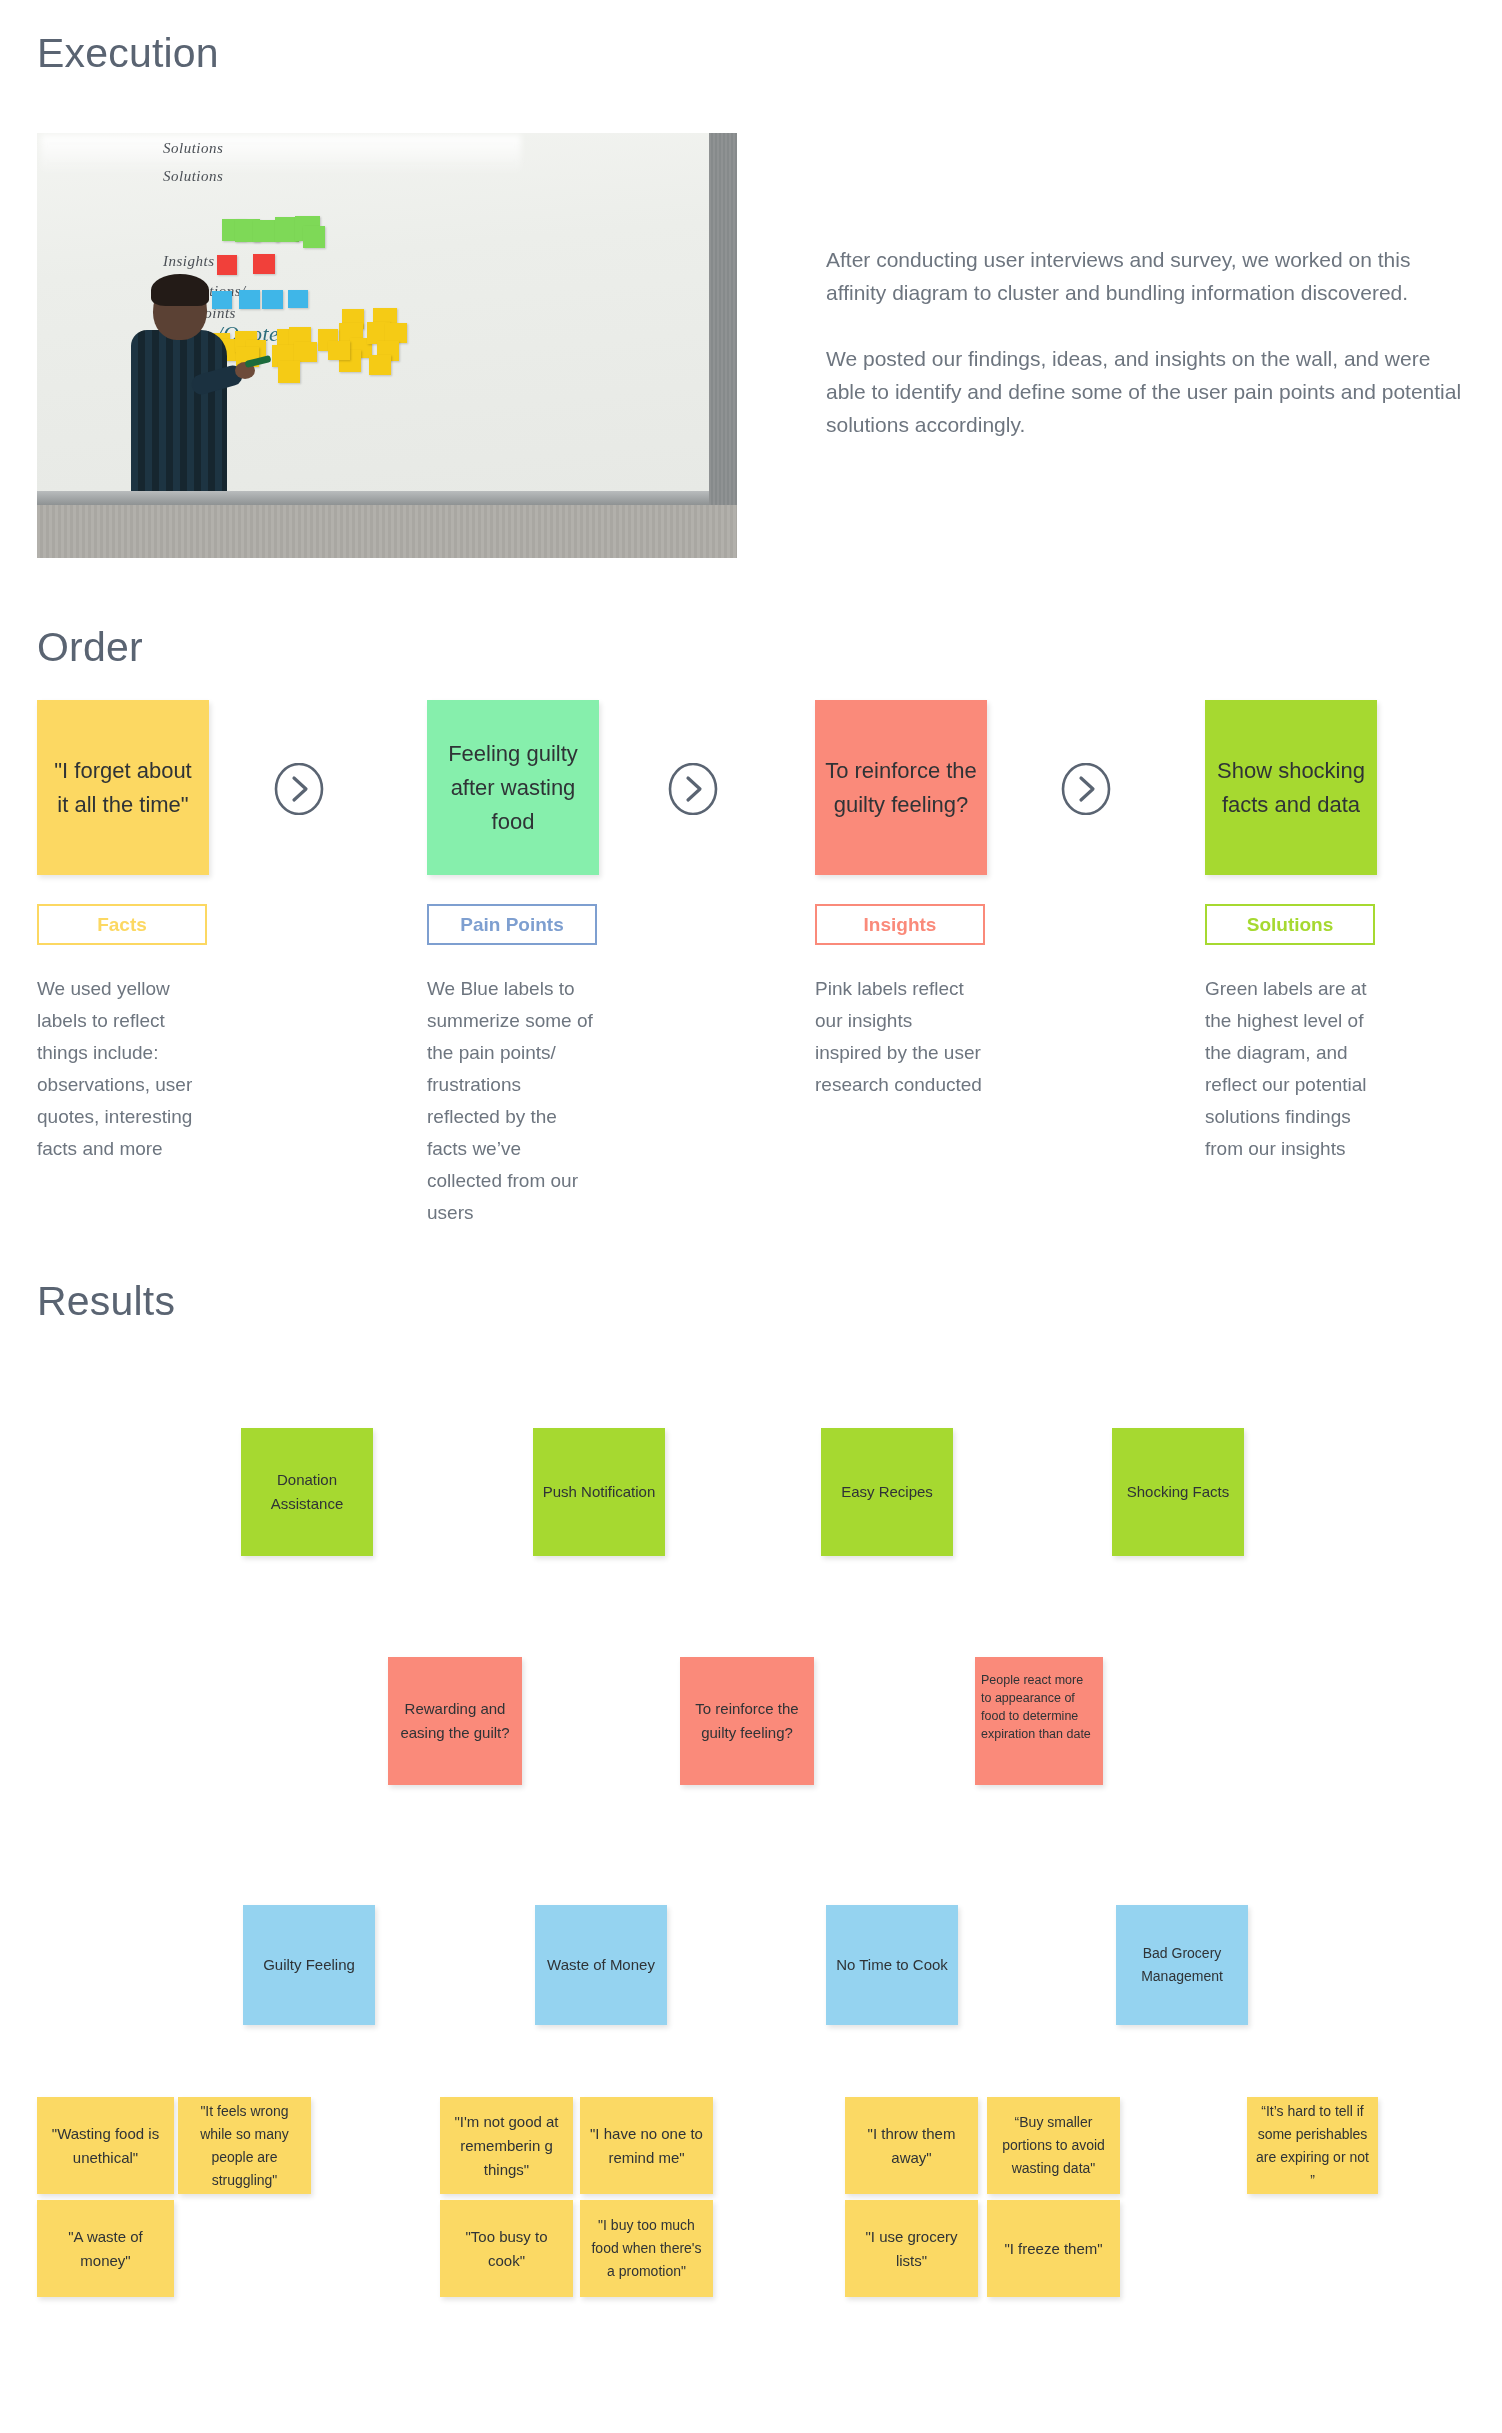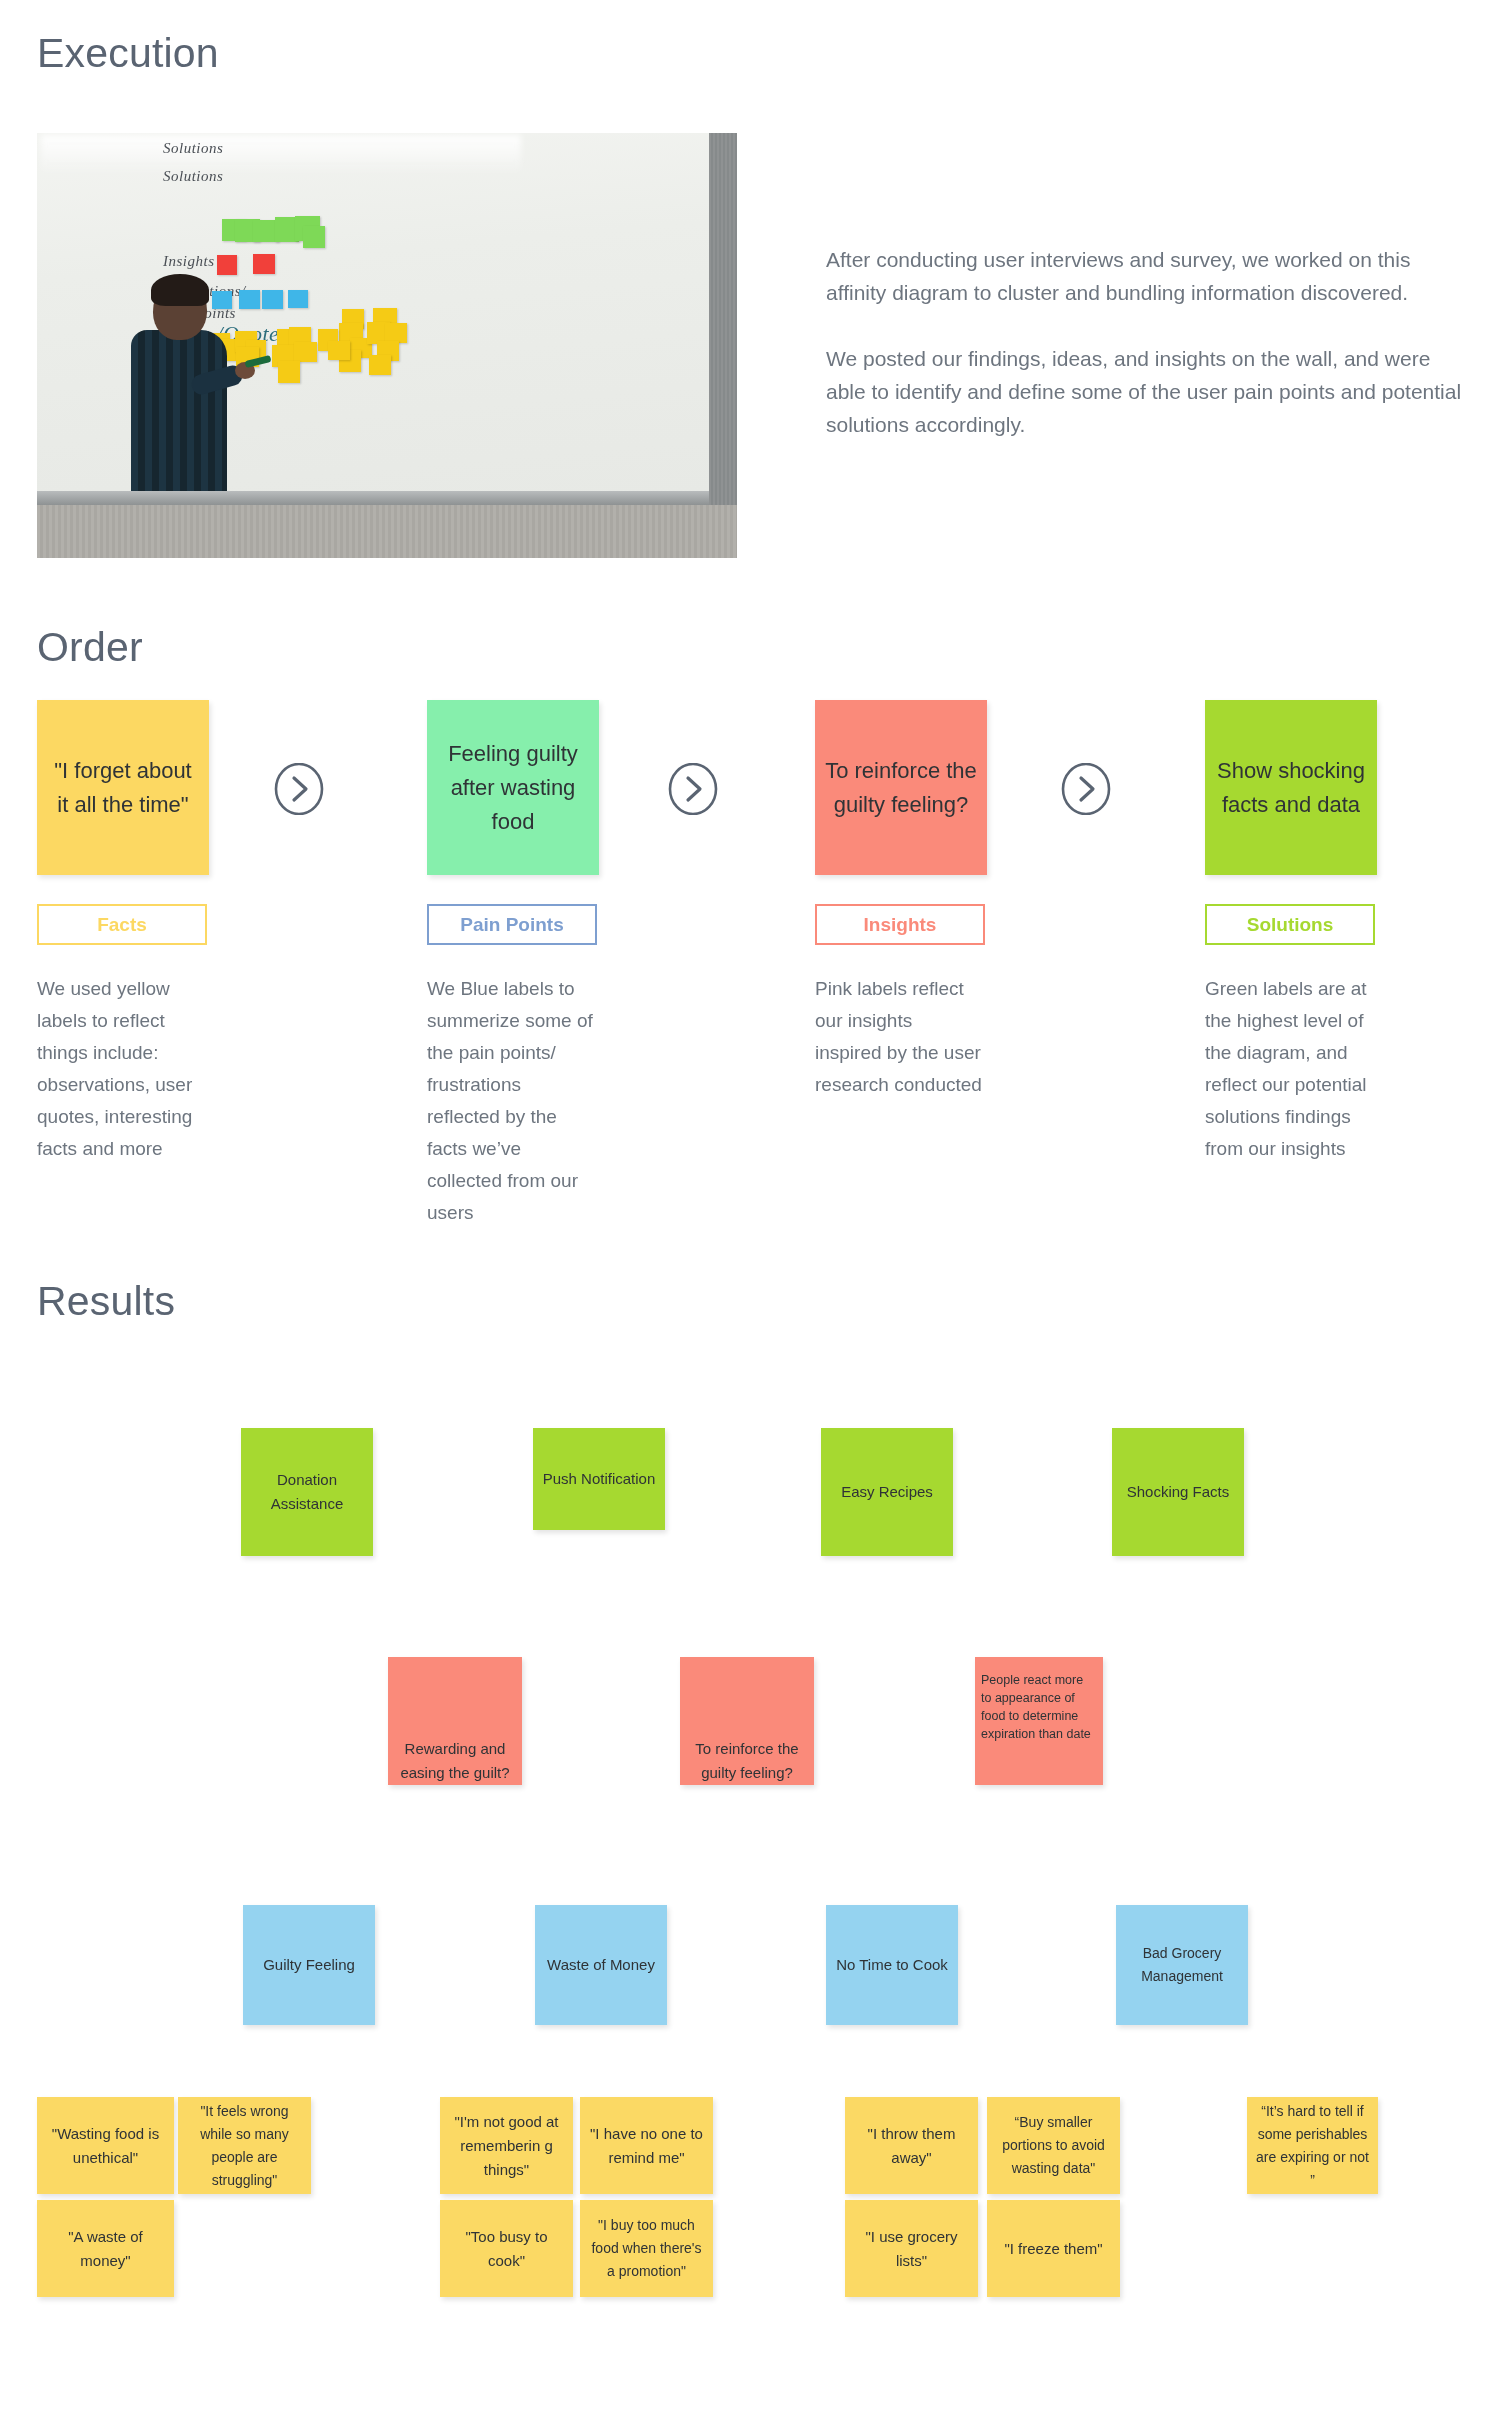--- a/index.html
+++ b/index.html
@@ -212,21 +212,21 @@
     justify-content: center;
     text-align: center;
     box-shadow: 2px 3px 5px rgba(0,0,0,.11);
   }
   .note span {
     display: block;
     padding: 0 8px;
     color: #2f3336;
   }
   .n-green  { background: #a6d930; }
-  .n-pink   { background: #fa8a7a; align-items: flex-end; }
+  .n-pink   { background: #fa8a7a; }
   .n-blue   { background: #95d3f0; }
   .n-yellow { background: #fbd964; }
 
   .fs-14 span { font-size: 14px; line-height: 23px; }
   .fs-15 span { font-size: 15px; line-height: 24px; }
   .fs-12 span { font-size: 12.5px; line-height: 18px; text-align: left; padding: 0 6px; }
   .align-top { align-items: flex-start; padding-top: 14px; }
 </style>
 </head>
 <body>
@@ -372,21 +372,21 @@
 
   </div>
 
   <div id="heading-results" class="section-heading">Results</div>
 
   <div id="results-canvas">
 
     <div class="note n-green fs-15" style="left:241px; top:128px; width:132px; height:128px;">
       <span>Donation Assistance</span>
     </div>
-    <div class="note n-green fs-15" style="left:533px; top:128px; width:132px; height:102px;">
+    <div class="note n-green fs-15" style="left:533px; top:128px; width:132px; height:128px;">
       <span>Push Notification</span>
     </div>
     <div class="note n-green fs-15" style="left:821px; top:128px; width:132px; height:128px;">
       <span>Easy Recipes</span>
     </div>
     <div class="note n-green fs-15" style="left:1112px; top:128px; width:132px; height:128px;">
       <span>Shocking Facts</span>
     </div>
 
     <div class="note n-pink fs-15" style="left:388px; top:357px; width:134px; height:128px;">

